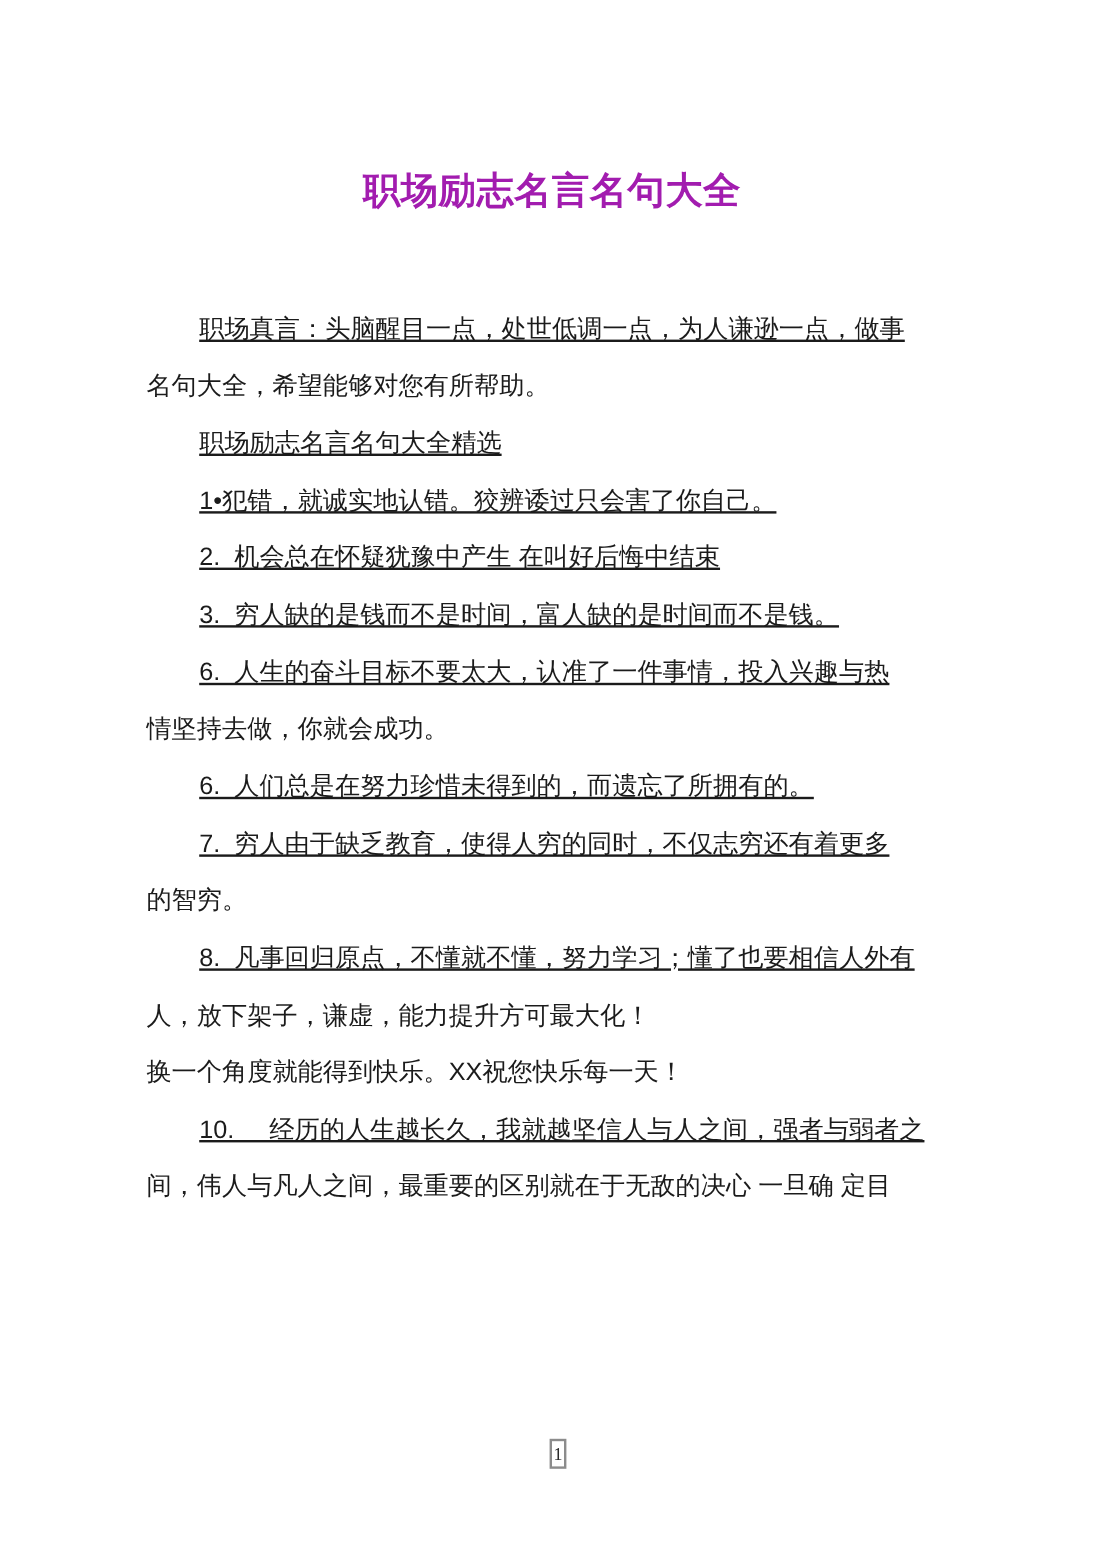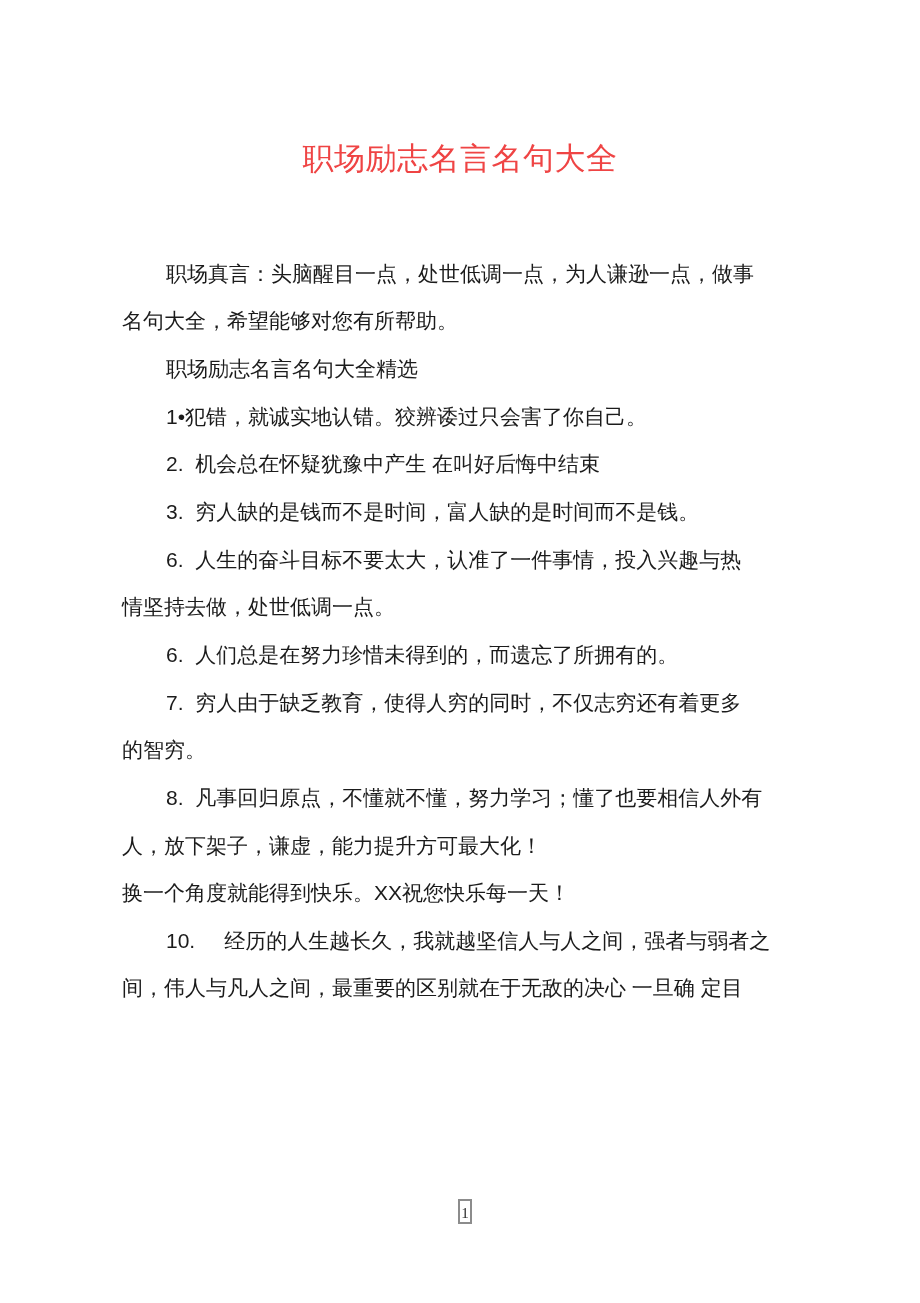--- a/index.html
+++ b/index.html
@@ -17,40 +17,41 @@
     overflow: hidden;
   }
   .doc-title {
     position: absolute;
     top: 138px;
     left: 0;
     width: 100%;
     margin: 0;
     text-align: center;
     font-size: 31px;
-    font-weight: normal;
-    color: #ef4444;
+    font-weight: bold;
+    color: #a21caf;
     letter-spacing: 0.5px;
   }
   .doc-content {
     position: absolute;
     top: 250px;
     left: 122px;
     width: 700px;
   }
   .line {
     height: 47.65px;
     display: flex;
     align-items: center;
     font-size: 21px;
     white-space: pre;
     color: #1b1b1b;
   }
   .line.indent {
     padding-left: 44px;
+    text-decoration: underline;
   }
   .page-number-frame {
     position: absolute;
     top: 1199px;
     left: 458px;
     box-sizing: border-box;
     width: 14px;
     height: 25px;
     border: 2px solid #8c8c8c;
     background: #ffffff;
@@ -72,21 +73,21 @@
   <h1 class="doc-title">职场励志名言名句大全</h1>
 
   <div class="doc-content" id="doc-content">
       <div class="line indent">职场真言：头脑醒目一点，处世低调一点，为人谦逊一点，做事</div>
       <div class="line">名句大全，希望能够对您有所帮助。</div>
       <div class="line indent">职场励志名言名句大全精选</div>
       <div class="line indent">1•犯错，就诚实地认错。狡辨诿过只会害了你自己。</div>
       <div class="line indent">2.  机会总在怀疑犹豫中产生 在叫好后悔中结束</div>
       <div class="line indent">3.  穷人缺的是钱而不是时间，富人缺的是时间而不是钱。</div>
       <div class="line indent">6.  人生的奋斗目标不要太大，认准了一件事情，投入兴趣与热</div>
-      <div class="line">情坚持去做，处世低调一点。</div>
+      <div class="line">情坚持去做，你就会成功。</div>
       <div class="line indent">6.  人们总是在努力珍惜未得到的，而遗忘了所拥有的。</div>
       <div class="line indent">7.  穷人由于缺乏教育，使得人穷的同时，不仅志穷还有着更多</div>
       <div class="line">的智穷。</div>
       <div class="line indent">8.  凡事回归原点，不懂就不懂，努力学习；懂了也要相信人外有</div>
       <div class="line">人，放下架子，谦虚，能力提升方可最大化！</div>
       <div class="line">换一个角度就能得到快乐。XX祝您快乐每一天！</div>
       <div class="line indent">10.     经历的人生越长久，我就越坚信人与人之间，强者与弱者之</div>
       <div class="line">间，伟人与凡人之间，最重要的区别就在于无敌的决心 一旦确 定目</div>
     </div>
 

